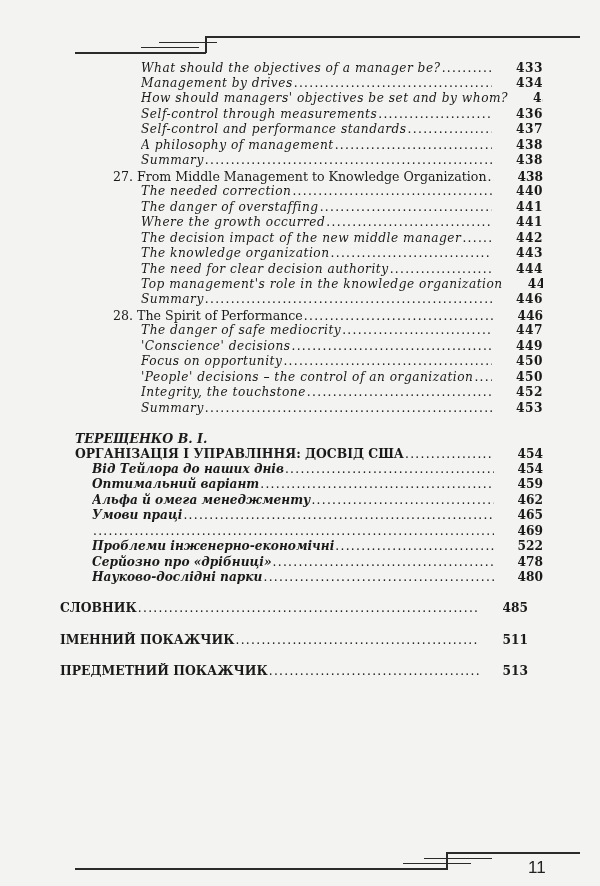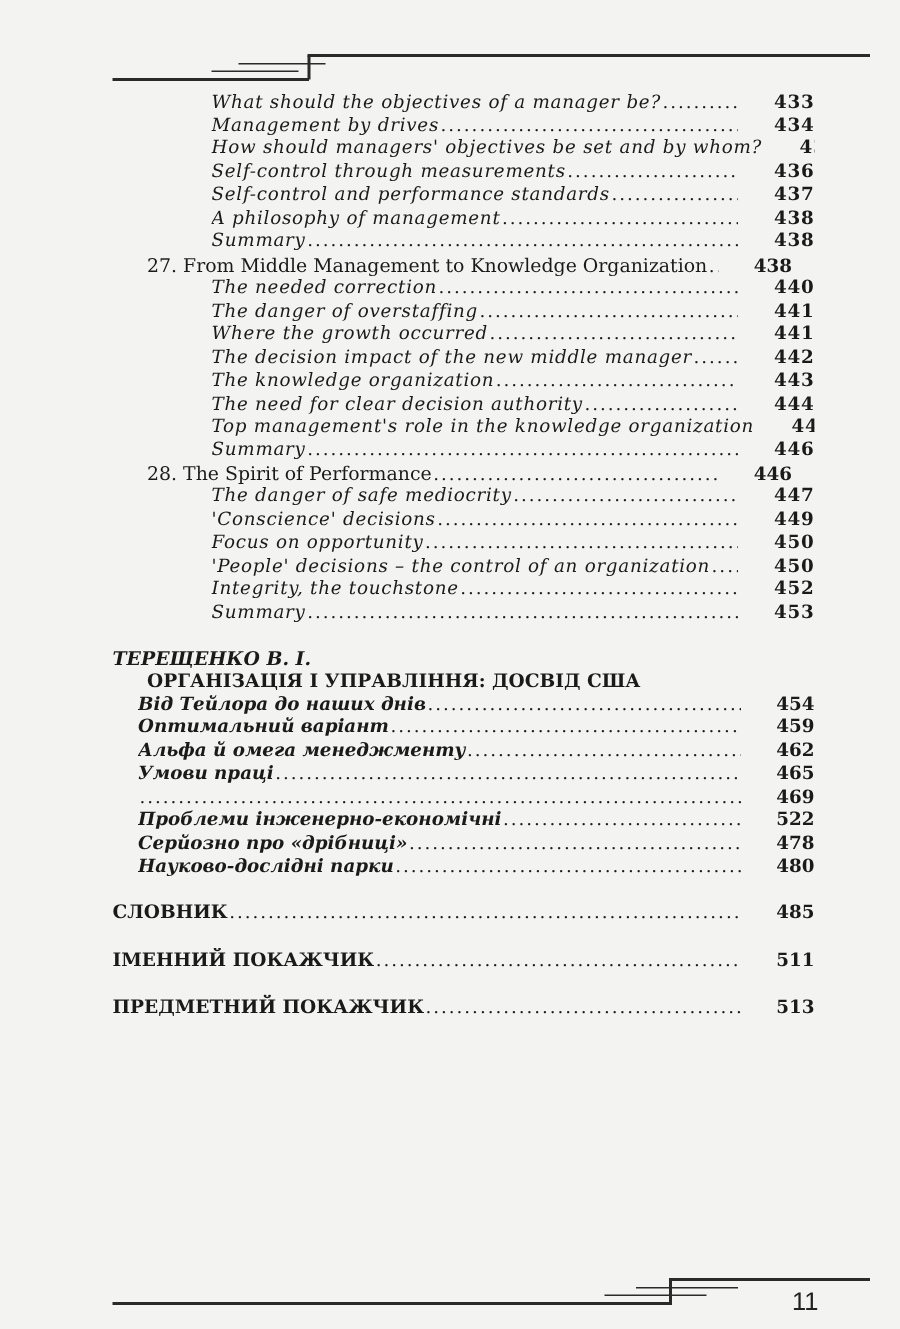--- a/index.html
+++ b/index.html
@@ -23,26 +23,26 @@
   .row .dots {
     flex: 1 1 auto; overflow: hidden; margin: 0 1px;
     letter-spacing: 1.3px; font-style: normal; font-weight: normal;
   }
   .row .dots::before {
     content: "..................................................................................................................................................................................................................";
   }
   .row .page-num { flex: 0 0 auto; font-style: normal; font-weight: bold; margin-left: 23px; }
   .it { font-style: italic; letter-spacing: 0.5px; }
   .en-sub { left: 141px; width: 402px; }
-  .en-chap { left: 98px; width: 430px; }
+  .en-chap { left: 113px; width: 430px; }
   .en-chap .label { font-size: 12.6px; }
   .ua-sub { left: 92px; width: 451px; font-weight: bold; font-style: italic; }
-  .ua-title { left: 75px; width: 468px; font-weight: bold; flex-direction: column; }
+  .ua-title { left: 75px; width: 468px; font-weight: bold; }
   .ua-title .label { font-size: 12.4px; }
-  .ua-sec { left: 75px; width: 468px; font-weight: bold; }
+  .ua-sec { left: 60px; width: 468px; font-weight: bold; }
   .ua-sec .label { font-size: 12.4px; }
   .author {
     position: absolute; left: 75px; top: 431px;
     font-size: 12.6px; font-weight: bold; font-style: italic; line-height: 15px;
   }
   .footer-num {
     position: absolute; left: 528px; top: 858px;
     font-family: "Liberation Sans", "DejaVu Sans", sans-serif;
     font-size: 17px; color: #222;
   }

